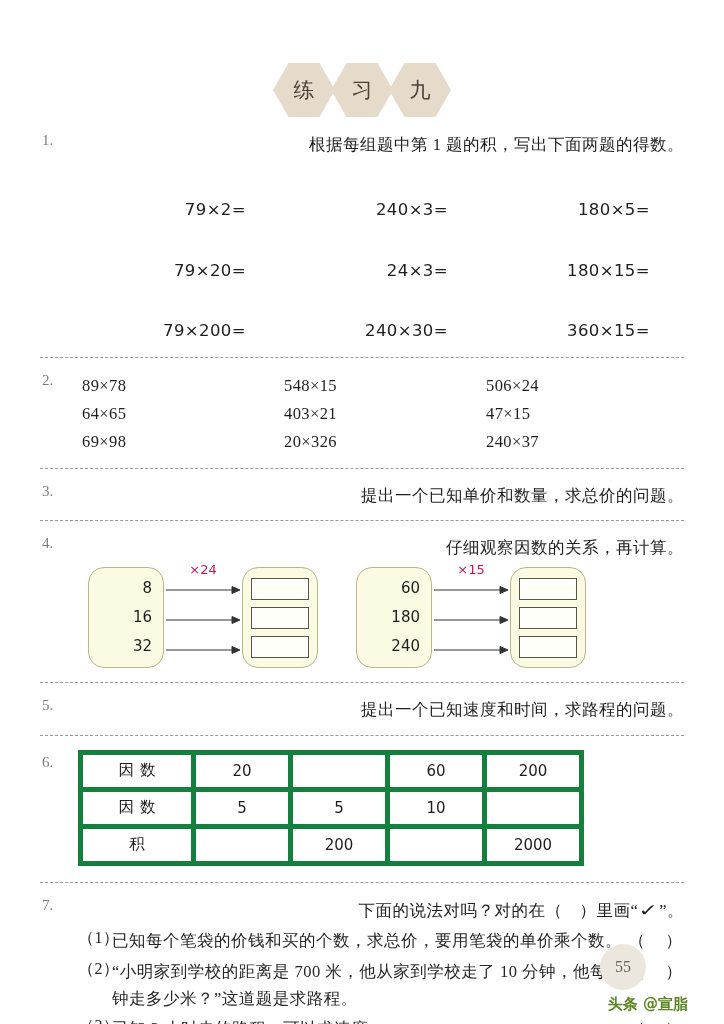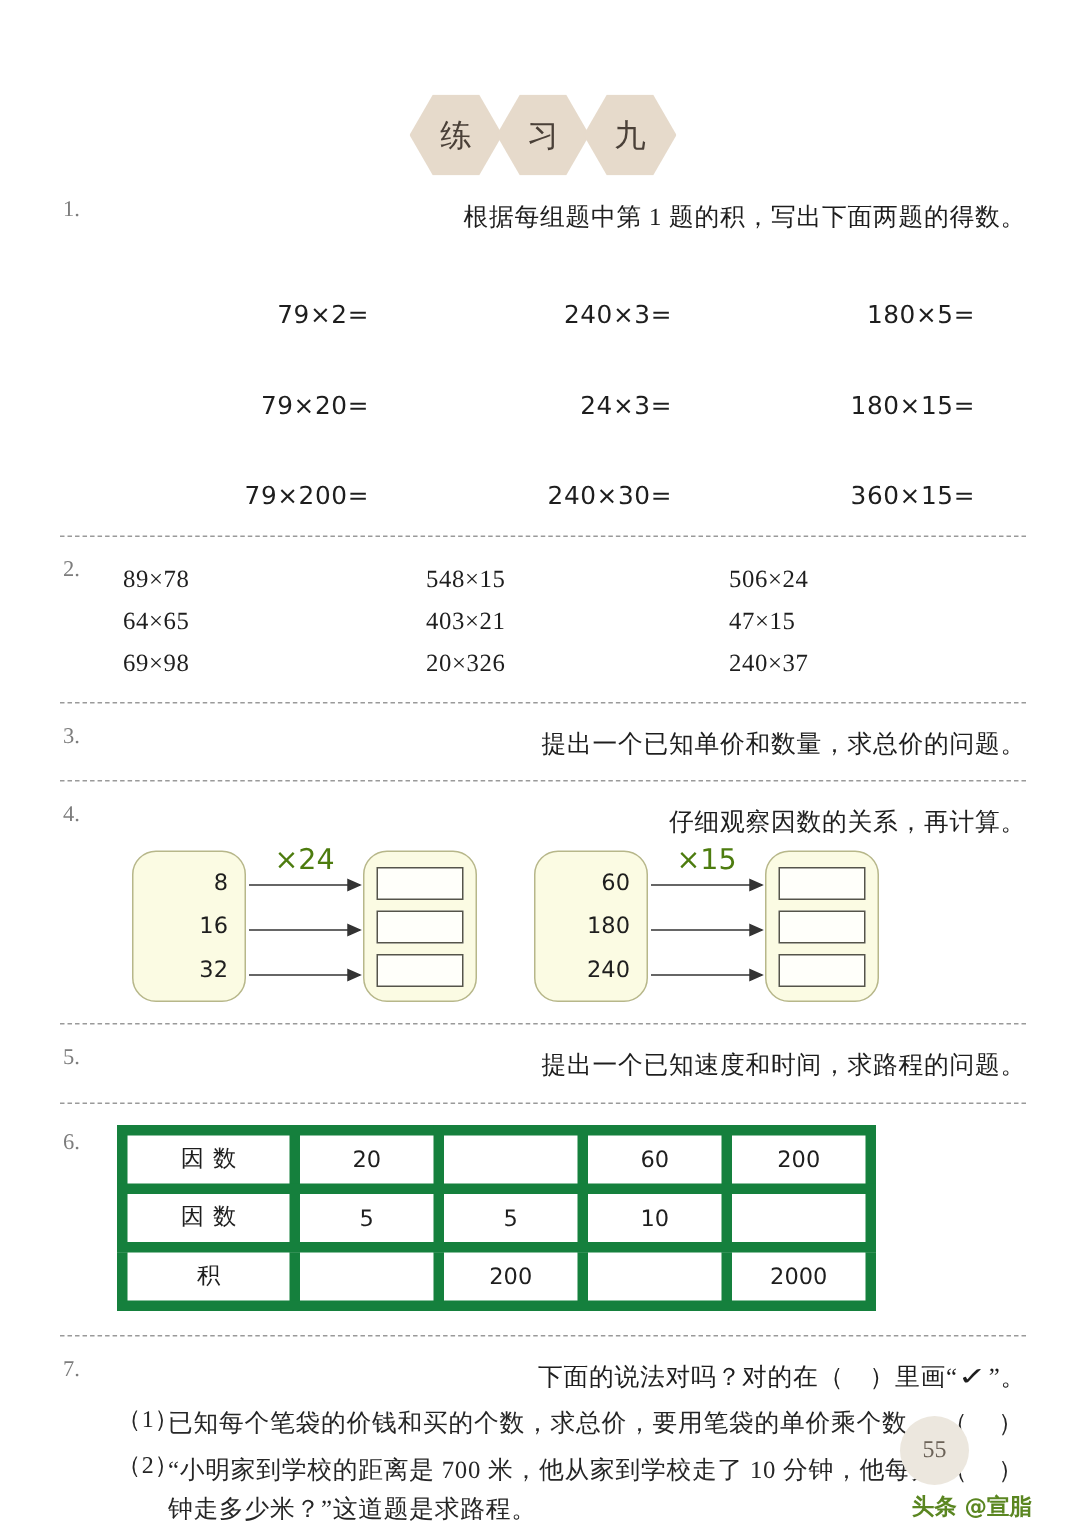--- a/index.html
+++ b/index.html
@@ -129,23 +129,23 @@
   .arrows {
     width: 78px;
     height: 101px;
     position: relative;
   }
   .op-label {
     position: absolute;
     top: -5px;
     left: 50%;
     transform: translateX(-50%);
-    font-size: 19px;
+    font-size: 13px;
     font-family: "DejaVu Sans", "Liberation Sans", sans-serif;
-    color: #4d7c0f;
+    color: #be185d;
     white-space: nowrap;
   }
   .dst-box {
     width: 76px;
     height: 101px;
     background: #fbfbe3;
     border: 1px solid #b7b78a;
     border-radius: 16px;
     display: flex;
     flex-direction: column;
@@ -167,21 +167,21 @@
     position: relative;
     padding-left: 38px;
     margin-top: 14px;
   }
   table.factors {
     border-collapse: collapse;
     width: 506px;
     table-layout: fixed;
   }
   table.factors td {
-    border: 7px solid #15803d;
+    border: 5px solid #15803d;
     height: 30px;
     text-align: center;
     vertical-align: middle;
     font-size: 15px;
     font-family: "DejaVu Sans", "Liberation Sans", sans-serif;
     color: #1e1e1e;
   }
   table.factors td.hdr {
     width: 106px;
     font-family: "Liberation Serif", serif;

